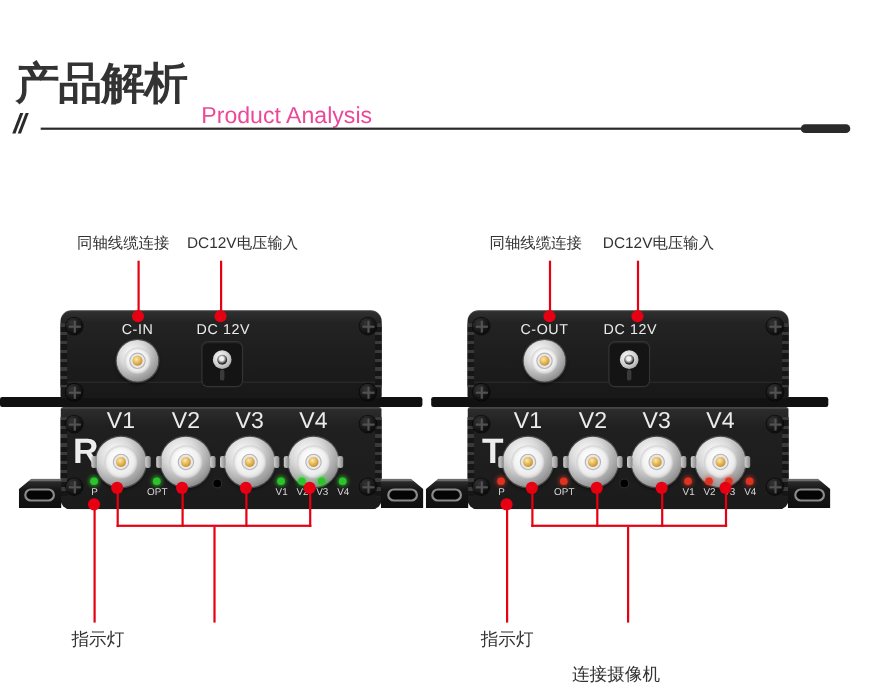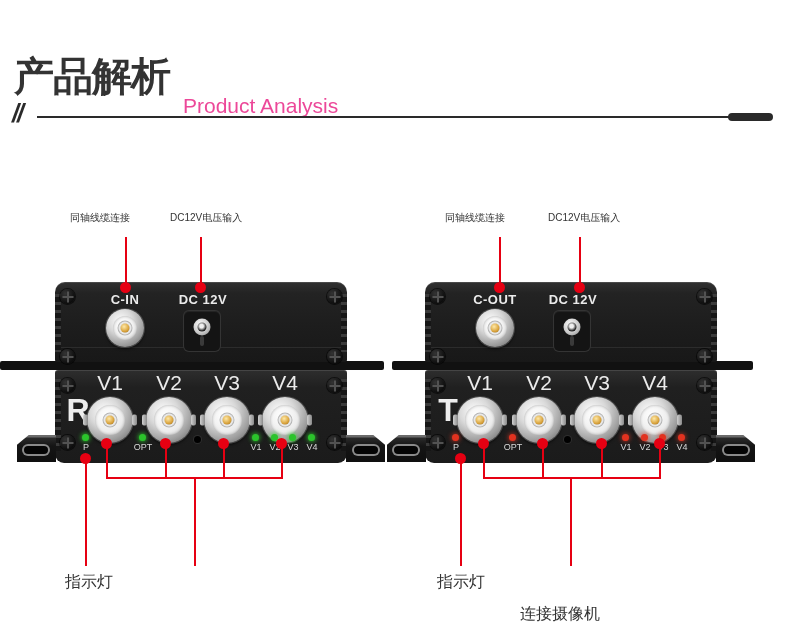--- a/index.html
+++ b/index.html
@@ -7,21 +7,21 @@
         font-family:"Liberation Sans","DejaVu Sans",sans-serif;}
 
   
   .title-cn{position:absolute;left:14px;top:56px;font-size:40px;font-weight:900;color:#333;letter-spacing:-1px;line-height:1;}
   .title-en{position:absolute;left:183px;top:75px;font-size:21px;font-weight:500;color:#ec4899;line-height:1;margin-top:20px;}
   .slashes{position:absolute;left:12px;top:101px;font-size:25px;font-style:italic;font-weight:700;color:#2a2a2a;letter-spacing:-2px;line-height:1;}
   .head-line{position:absolute;left:37px;top:116px;width:702px;height:2px;background:#2a2a2a;}
   .head-pill{position:absolute;left:728px;top:113px;width:45px;height:8px;border-radius:4px;background:#2a2a2a;}
 
   
-  .callout{position:absolute;font-size:10px;color:#333;line-height:1.2;white-space:nowrap;}
+  .callout{position:absolute;font-size:14px;color:#333;line-height:1.2;white-space:nowrap;}
   .callout.bottom{font-size:16px;}
 
   
   .dot{position:absolute;width:11px;height:11px;border-radius:50%;background:#e60012;}
   .vline{position:absolute;width:2px;background:#e60012;}
   .hline{position:absolute;height:2px;background:#e60012;}
 
   
   .device{position:absolute;top:282px;width:292px;height:181px;}
   .panel-top{position:absolute;left:0;top:0;width:292px;height:80px;border-radius:10px 10px 2px 2px;
@@ -37,21 +37,21 @@
   .rib.fl{left:0;top:97px;height:72px}.rib.fr{left:286px;top:97px;height:72px}
 
   .screw{position:absolute;width:15px;height:15px;border-radius:50%;
     background:radial-gradient(circle at 35% 30%,#343434,#0c0c0c 72%);box-shadow:0 0 0 1px rgba(0,0,0,.6);}
   .screw::before,.screw::after{content:"";position:absolute;left:50%;top:50%;background:#525252;}
   .screw::before{width:11px;height:2px;transform:translate(-50%,-50%);}
   .screw::after{width:2px;height:11px;transform:translate(-50%,-50%);}
   .sc-tl{left:5px;top:7px}.sc-tr{left:272px;top:7px}.sc-ml{left:5px;top:67px}.sc-mr{left:272px;top:67px}
   .sc-fl{left:5px;top:96px}.sc-fr{left:272px;top:96px}.sc-bl{left:5px;top:153px}.sc-br{left:272px;top:153px}
 
-  .port-label{position:absolute;top:10px;width:80px;text-align:center;font-size:13px;font-weight:700;
+  .port-label{position:absolute;top:10px;width:80px;text-align:center;font-size:13px;font-weight:400;
     color:#ebebeb;letter-spacing:.5px;}
   .coax-label{left:30px}.power-label{left:108px}
 
   .bnc{position:absolute;border-radius:50%;
     background:radial-gradient(circle at 38% 32%,#ffffff,#d9d9d9 35%,#9e9e9e 68%,#6e6e6e 90%,#585858);
     box-shadow:0 0 0 1px #474747,0 2px 3px rgba(0,0,0,.65);}
   .bnc .face{position:absolute;inset:18%;border-radius:50%;
     background:radial-gradient(circle at 40% 35%,#ffffff,#ededed 60%,#cfcfcf);box-shadow:inset 0 0 3px rgba(0,0,0,.3);}
   .bnc .pin{position:absolute;left:50%;top:50%;width:9px;height:9px;transform:translate(-50%,-50%);border-radius:50%;
     background:radial-gradient(circle at 40% 35%,#ffe9a8,#d8a23c 60%,#96691d);

